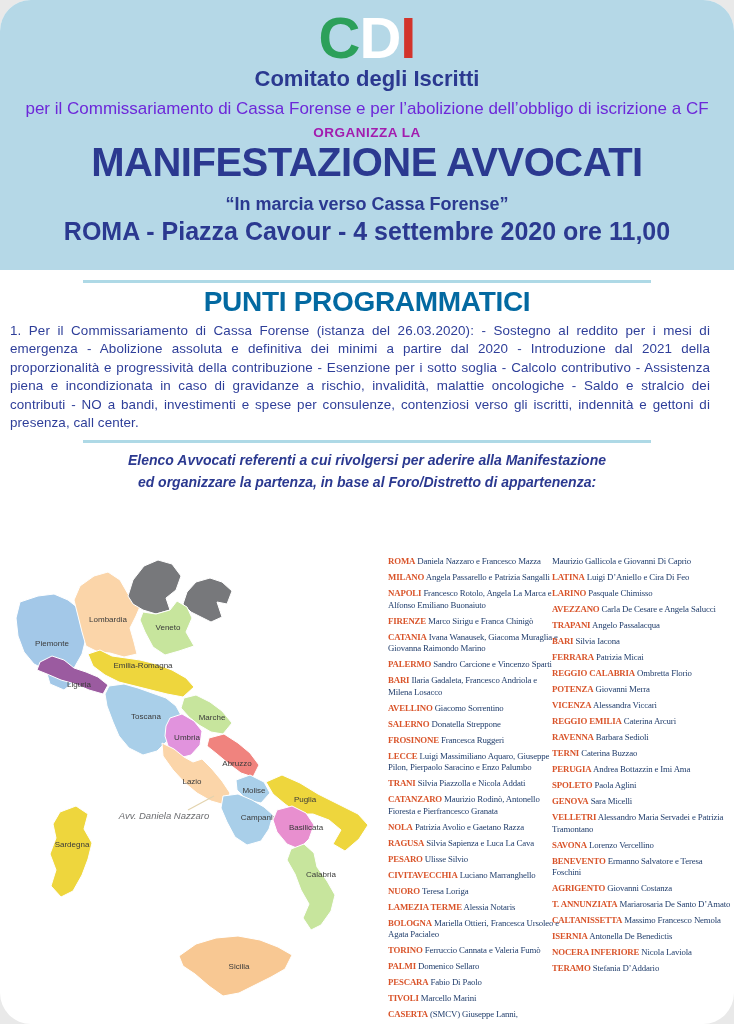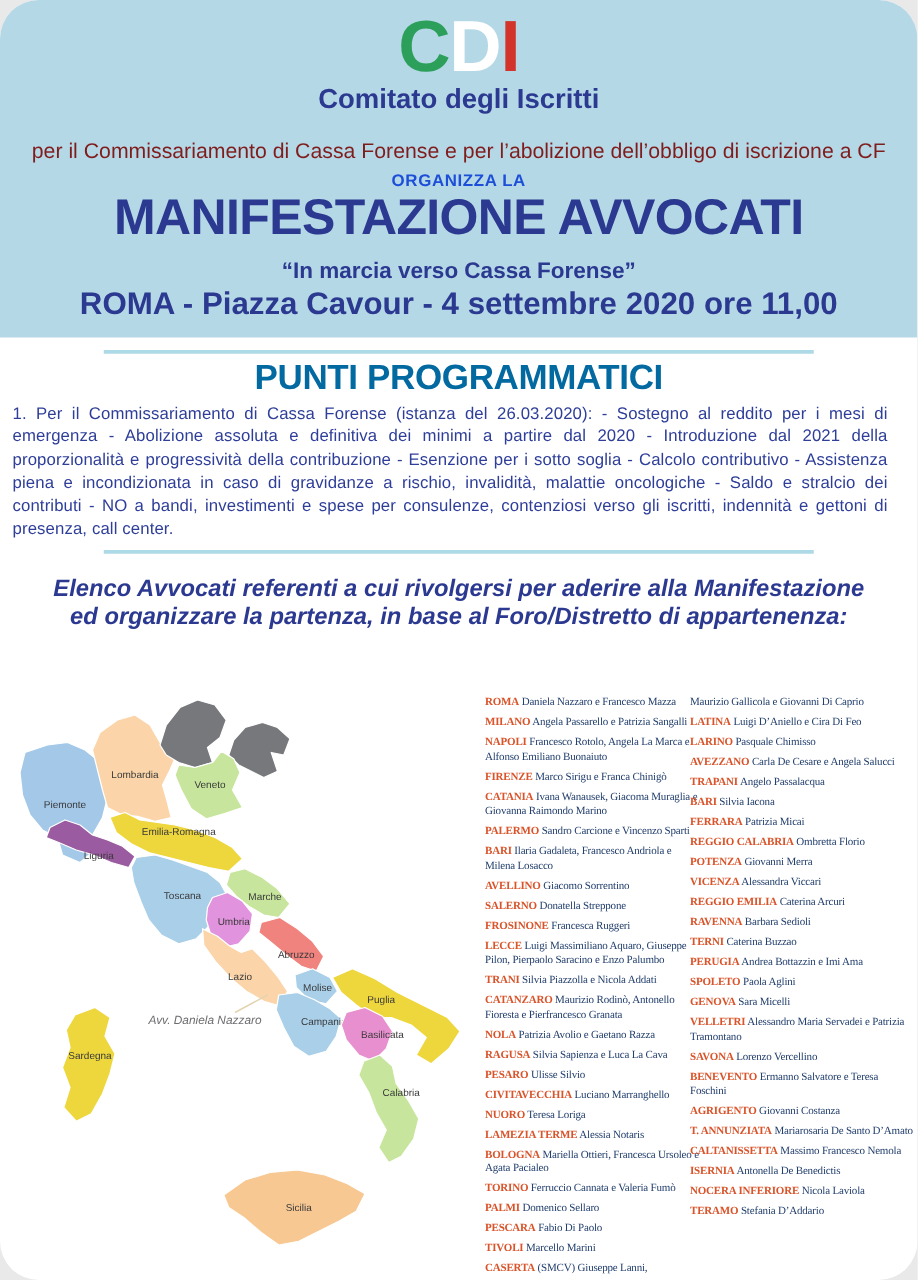--- a/index.html
+++ b/index.html
@@ -12,36 +12,36 @@
   
   .hero{
     position:absolute;top:0;left:0;width:734px;height:270px;
     background:#b5d8e7;text-align:center;box-sizing:border-box;padding-top:10px;
   }
   .logo{font-size:58px;line-height:56px;font-weight:bold;letter-spacing:-1px;}
   .logo .lc{color:#2ca05a;}
   .logo .ld{color:#ffffff;}
   .logo .li{color:#d2342c;}
   .logo-sub{font-size:22px;line-height:26px;font-weight:bold;color:#2b3990;}
-  .tagline{font-size:17px;line-height:18px;color:#7f1d1d;margin-top:20px;}
-  .organizza{font-size:13.5px;line-height:14px;font-weight:bold;color:#1d4ed8;margin-top:8px;letter-spacing:.5px;}
+  .tagline{font-size:17px;line-height:18px;color:#6d28d9;margin-top:8px;}
+  .organizza{font-size:13.5px;line-height:14px;font-weight:bold;color:#a21caf;margin-top:8px;letter-spacing:.5px;}
   .main-title{font-size:40px;line-height:40px;font-weight:bold;color:#2b3990;margin:2px 0 0 0;letter-spacing:-.5px;}
   .slogan{font-size:18px;line-height:28px;font-weight:bold;color:#2b3990;margin-top:8px;}
   .event{font-size:25px;line-height:26px;font-weight:bold;color:#2b3990;}
   
   .program{position:absolute;top:270px;left:0;width:734px;text-align:center;}
   .rule{width:568px;height:3px;background:#aed9e6;margin:10px auto 5px auto;}
   .rule2{margin:8px auto 6px auto;}
   .program h2{font-size:28px;line-height:28px;font-weight:bold;color:#0369a1;margin:0;letter-spacing:-.3px;}
   .program p{
     text-align:justify;font-size:13.4px;line-height:18.4px;color:#2e3e99;
     margin:6px 24px 0 10px;letter-spacing:.1px;
   }
   .program p.p2{word-spacing:2px;}
-  .intro{font-size:19px;line-height:22px;font-weight:bold;font-style:italic;color:#2b3990;margin-top:18px;}
+  .intro{font-size:14px;line-height:22px;font-weight:bold;font-style:italic;color:#2b3990;margin-top:6px;}
   
   .map-wrap{position:absolute;left:16px;top:556px;width:368px;height:462px;}
   .region-label{font-family:"Liberation Sans",sans-serif;font-size:8px;fill:#3a3a3a;text-anchor:middle;}
   .map-annotation{font-family:"Liberation Sans",sans-serif;font-size:9.5px;fill:#6d6e71;font-style:italic;text-anchor:middle;}
   
   .col{position:absolute;top:556px;font-family:"Liberation Serif",serif;}
   .col1{left:388px;width:174px;}
   .col2{left:552px;width:180px;}
   .entry{font-size:8.8px;line-height:11.5px;letter-spacing:-.15px;margin-bottom:4.5px;}
   .entry .city{color:#d9542a;font-weight:bold;}

